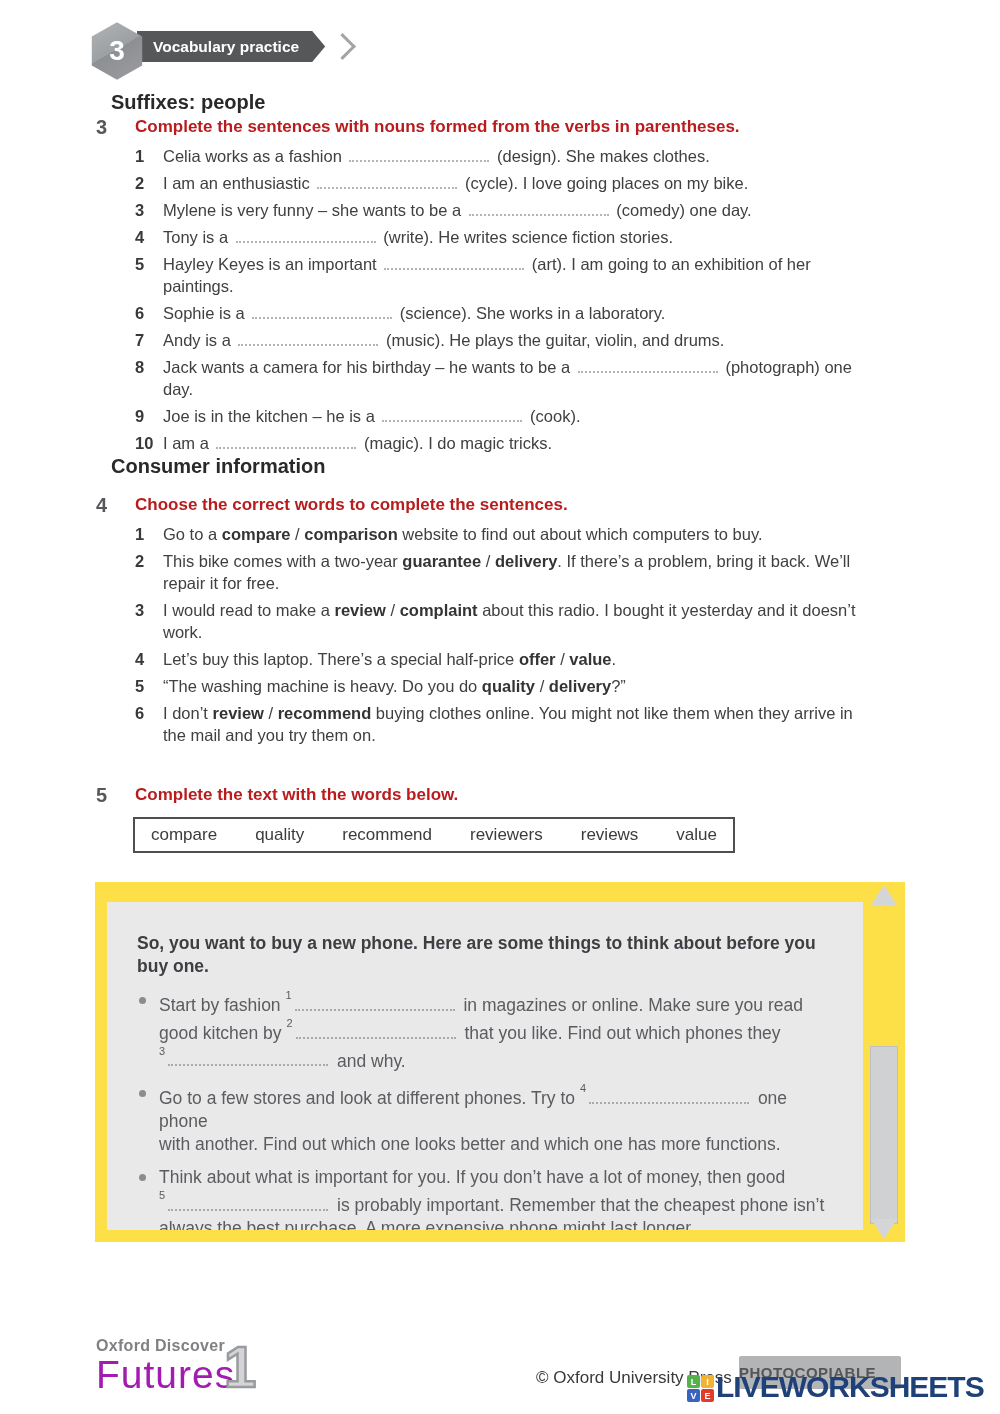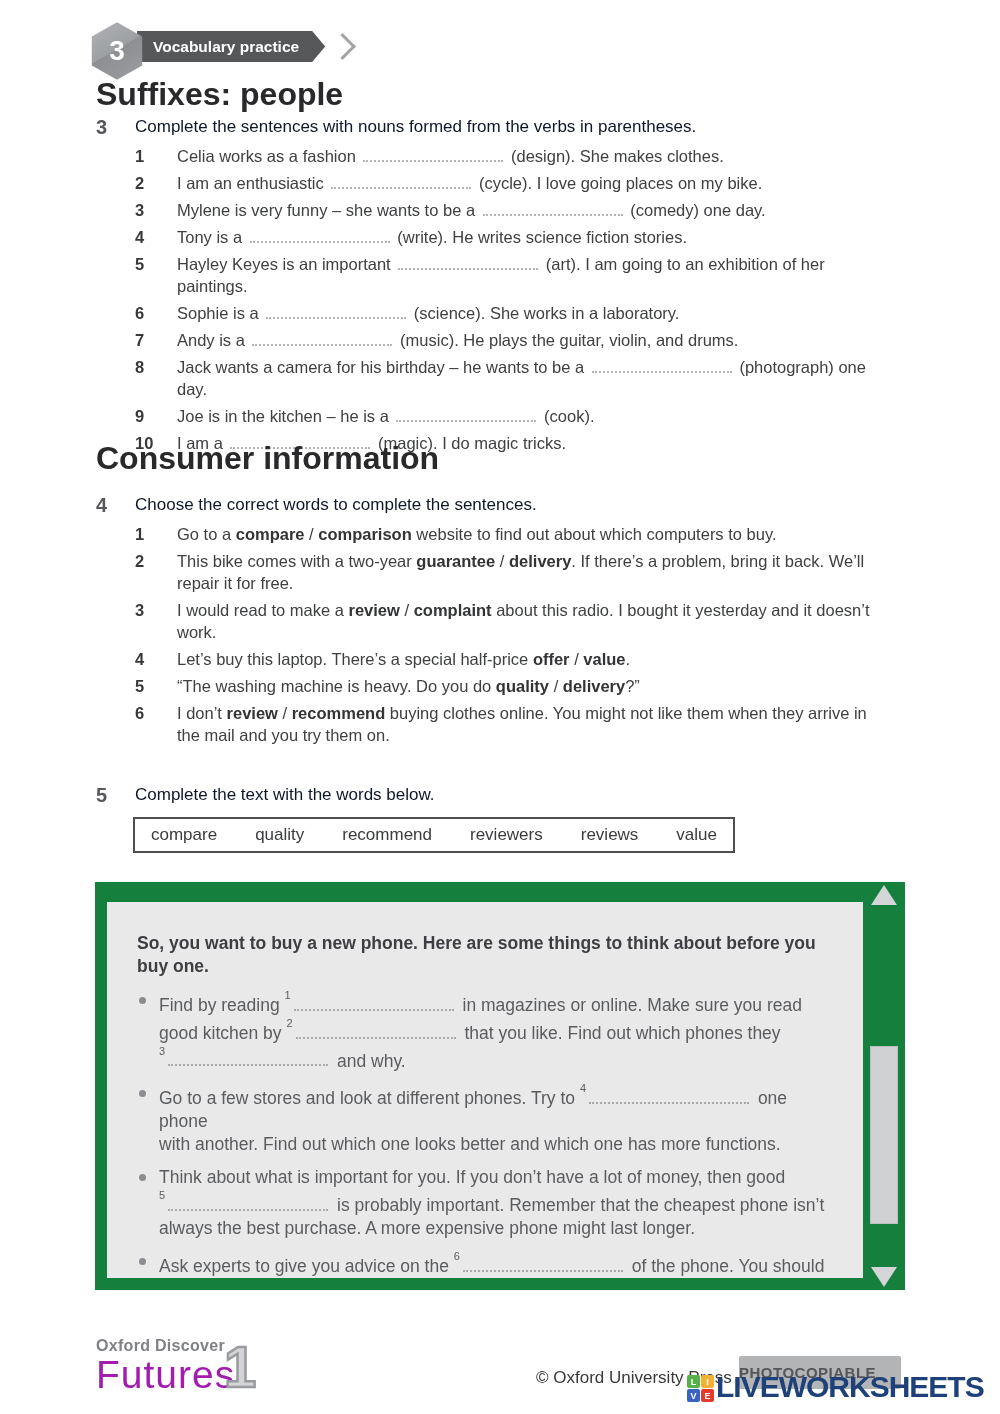--- a/index.html
+++ b/index.html
@@ -13,43 +13,43 @@
     display:flex;align-items:center;justify-content:center;}
   .hexagon span{color:#fff;font-size:28px;font-weight:bold;}
   .banner-wrap{position:absolute;left:137px;top:31px;display:flex;align-items:center;z-index:2;gap:20px;}
   .banner{position:relative;z-index:1;background:#565759;color:#fff;font-weight:bold;
     font-size:15.5px;height:31px;line-height:31px;padding:0 26px 0 16px;
     clip-path:polygon(0 0,calc(100% - 13px) 0,100% 50%,calc(100% - 13px) 100%,0 100%);}
   .banner-chev{width:16px;height:16px;border-top:3px solid #a2a3a6;border-right:3px solid #a2a3a6;
     transform:rotate(45deg);margin-left:-12px;}
 
   
-  .h1{position:absolute;left:96px;font-size:32px;font-weight:bold;color:#29292b;margin:0;}
+  .h1{position:absolute;left:96px;font-size:20px;font-weight:bold;color:#29292b;margin:15px;}
   .h-suffixes{top:76px;}
   .h-consumer{top:440px;text-align:right;}
   .ex{position:absolute;left:96px;width:812px;}
   .ex3{top:116px;} .ex4{top:494px;} .ex5{top:784px;}
   .ex-head{display:flex;margin-bottom:7px;}
   .ex-num{width:39px;font-size:20px;font-weight:bold;color:#56585b;flex:none;line-height:22px;}
-  .ex-inst{font-size:17px;font-weight:normal;color:#0f172a;line-height:22px;}
+  .ex-inst{font-size:17px;font-weight:bold;color:#b91c1c;line-height:22px;}
   .items{margin-left:39px;}
   .num-item{display:flex;margin-bottom:5px;font-size:16.5px;line-height:22px;color:#3f4042;width:745px;}
   .num-item .inum{width:28px;flex:none;font-weight:bold;color:#38393b;}
-  .num-item .ibody{flex:1;margin-left:14px;}
+  .num-item .ibody{flex:1;}
   b{color:#333436;}
   .blank{display:inline-block;width:140px;height:13px;border-bottom:2px dotted #b3b4b6;
     vertical-align:baseline;margin:0 3px;}
 
   
   .wordbox{position:absolute;left:133px;top:817px;width:602px;height:36px;box-sizing:border-box;
     border:2px solid #4d4e50;display:flex;align-items:center;justify-content:space-between;
     padding:0 16px;font-size:17px;color:#3b3c3e;}
 
   
-  .panel{position:absolute;left:95px;top:882px;width:810px;height:408px;background:#15803d;}
+  .panel{position:absolute;left:95px;top:882px;width:810px;height:360px;background:#fde047;}
   .panel-inner{position:absolute;left:12px;top:20px;right:42px;bottom:12px;background:#e9e9ea;
     box-sizing:border-box;padding:30px 20px 0 30px;overflow:hidden;}
   .panel-intro{font-size:17.5px;line-height:23px;font-weight:bold;color:#3c3e41;
     margin-bottom:11px;width:690px;}
   .bullet-item{display:flex;margin-bottom:10px;font-size:17.5px;line-height:23px;color:#5a5c5f;width:700px;}
   .bdot{width:7px;height:7px;border-radius:50%;background:#8a8c8f;margin:8px 13px 0 2px;flex:none;}
   .bullet-item .ibody{flex:1;}
   .bullet-item .blank{width:160px;border-bottom:2px dotted #a7a9ab;margin:0 4px 0 2px;}
   sup.sup{font-size:11px;position:relative;top:-5px;margin-right:1px;color:#5a5c5f;}
   
@@ -194,21 +194,21 @@
 
   <div class="panel">
     <div class="panel-inner">
       <div class="panel-intro">
         <span>So, you want to buy a new phone. Here are some things to think about before you</span><br>
         <span>buy one.</span>
       </div>
       <div>
           <div class="bullet-item">
             <span class="bdot"></span>
-            <span class="ibody"><span>Find by reading </span><sup class="sup">1</sup><span class="blank"></span><span> in magazines or online. Make sure you read</span><br><span>good kitchen by </span><sup class="sup">2</sup><span class="blank"></span><span> that you like. Find out which phones they</span><br><sup class="sup">3</sup><span class="blank"></span><span> and why.</span></span>
+            <span class="ibody"><span>Start by fashion </span><sup class="sup">1</sup><span class="blank"></span><span> in magazines or online. Make sure you read</span><br><span>good kitchen by </span><sup class="sup">2</sup><span class="blank"></span><span> that you like. Find out which phones they</span><br><sup class="sup">3</sup><span class="blank"></span><span> and why.</span></span>
           </div>
           <div class="bullet-item">
             <span class="bdot"></span>
             <span class="ibody"><span>Go to a few stores and look at different phones. Try to </span><sup class="sup">4</sup><span class="blank"></span><span> one phone</span><br><span>with another. Find out which one looks better and which one has more functions.</span></span>
           </div>
           <div class="bullet-item">
             <span class="bdot"></span>
             <span class="ibody"><span>Think about what is important for you. If you don’t have a lot of money, then good</span><br><sup class="sup">5</sup><span class="blank"></span><span> is probably important. Remember that the cheapest phone isn’t</span><br><span>always the best purchase. A more expensive phone might last longer.</span></span>
           </div>
           <div class="bullet-item">

